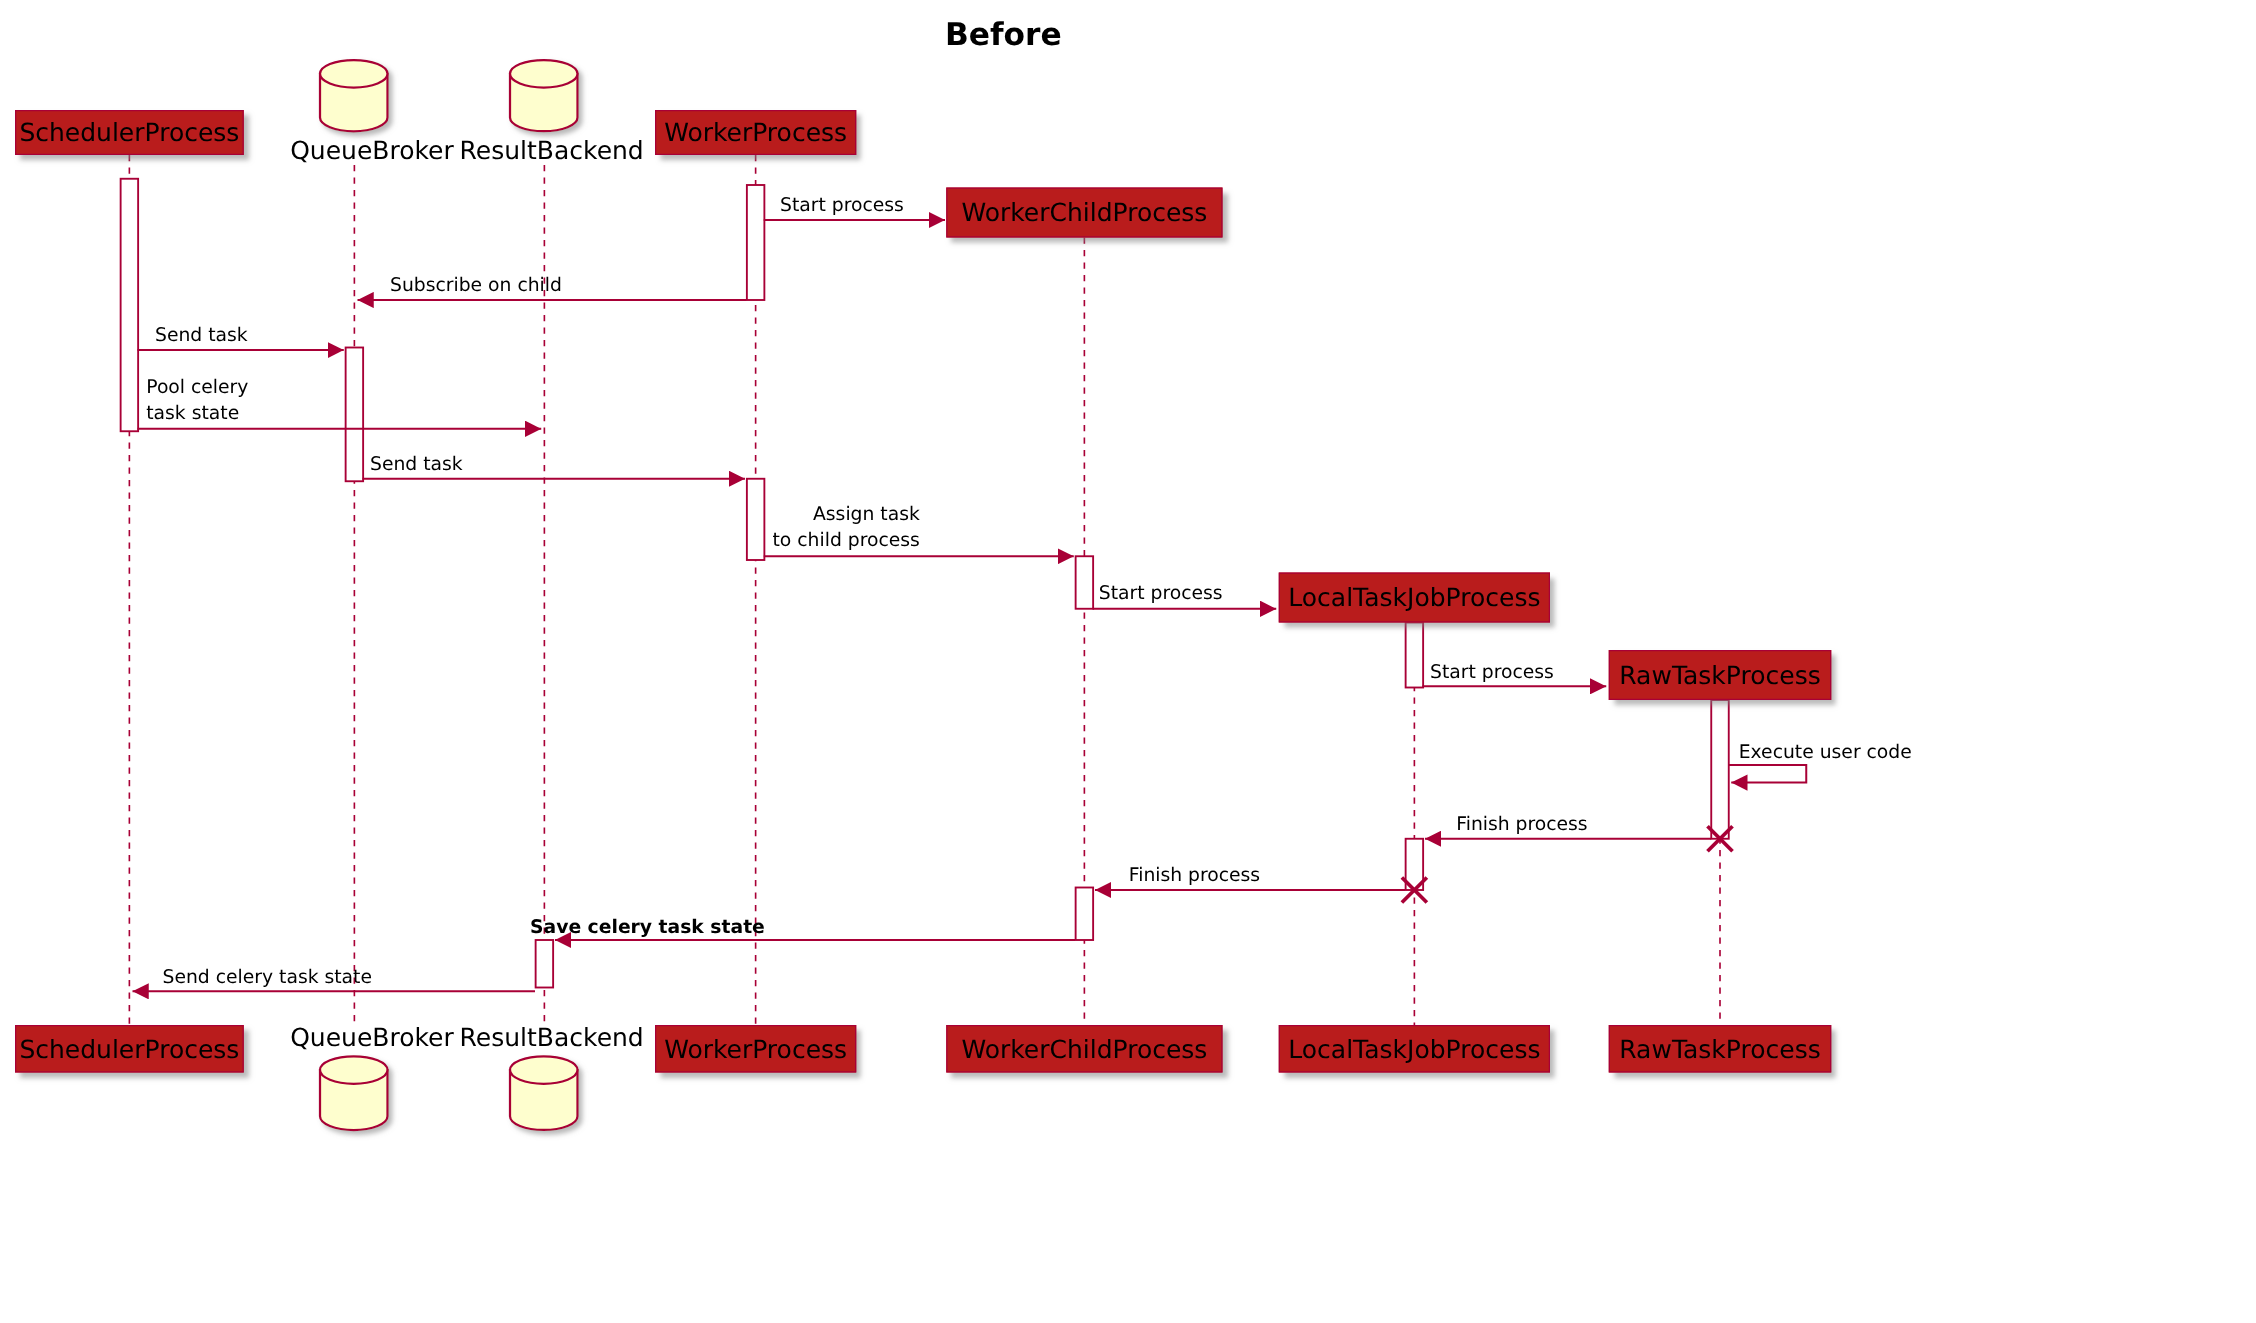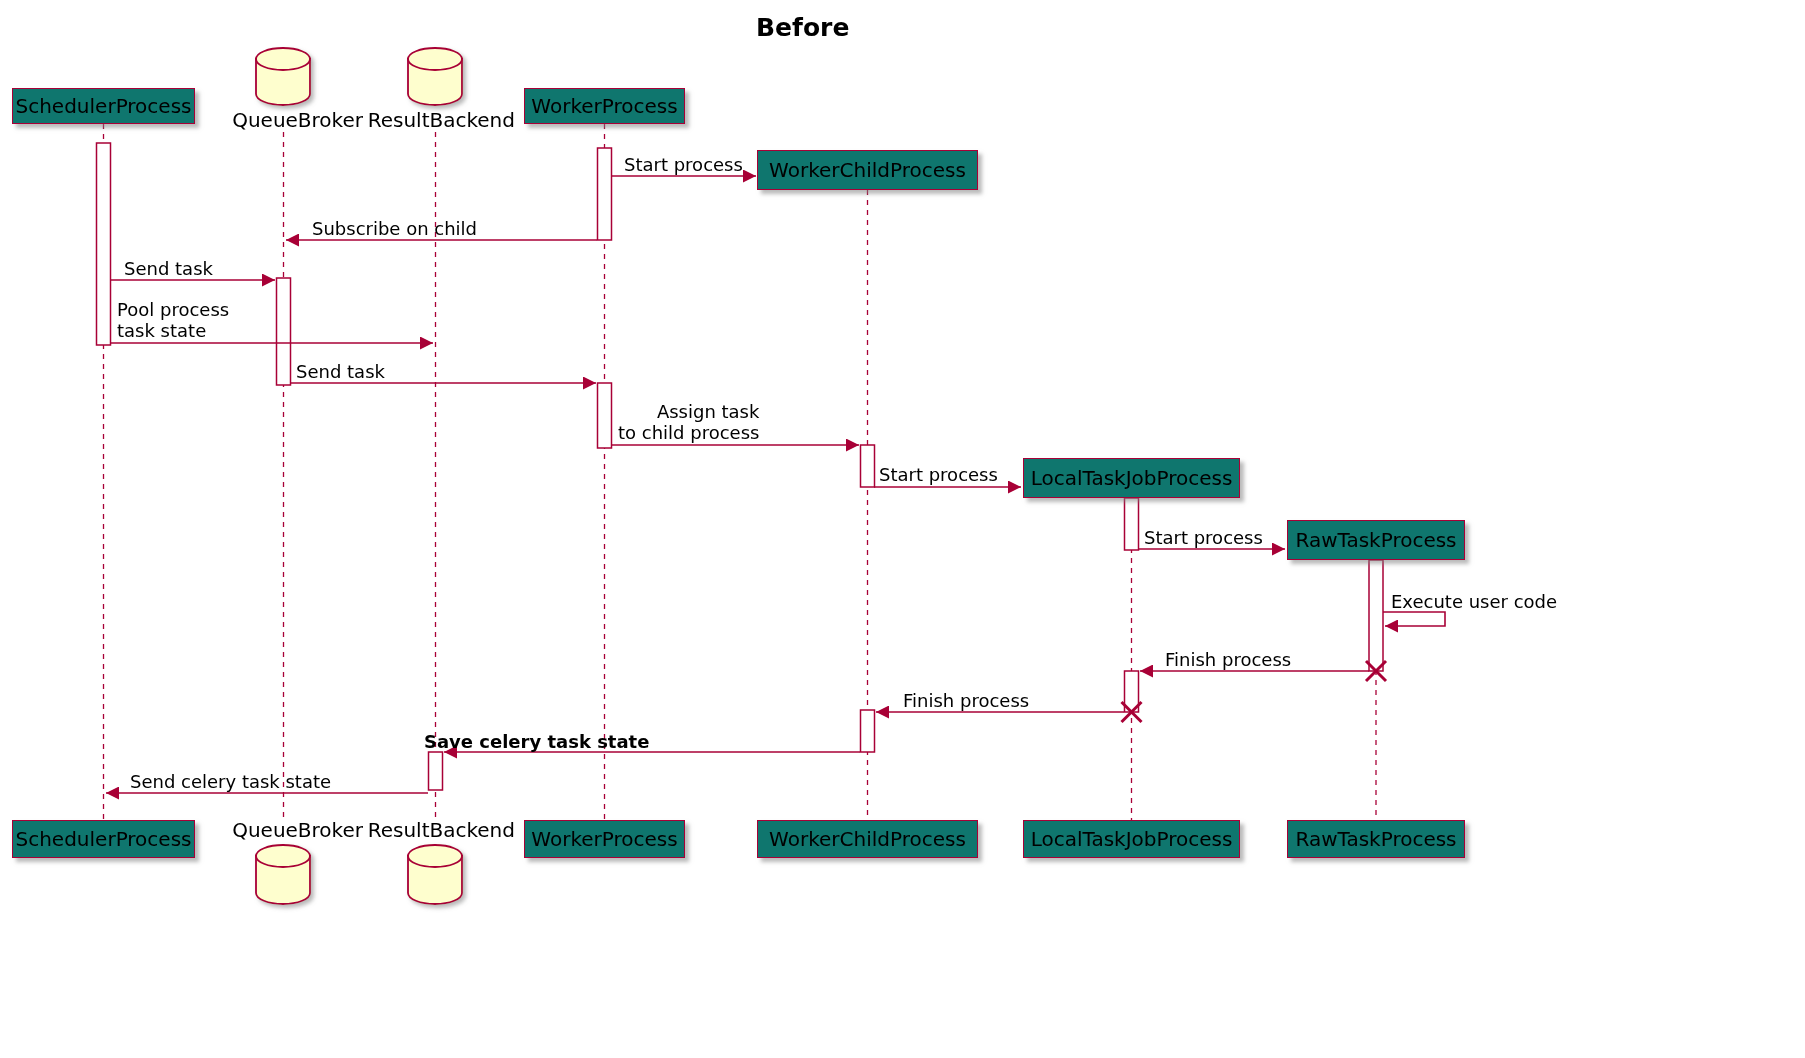--- a/index.html
+++ b/index.html
@@ -6,30 +6,30 @@
   .canvas {
     position:relative; width:1805px; height:1058px;
     font-family:"DejaVu Sans", sans-serif; background:#ffffff; overflow:hidden;
   }
   svg.layer { position:absolute; left:0; top:0; }
   .title {
     position:absolute; left:756px; top:13px;
     font-size:25px; font-weight:bold; color:#000;
   }
   .pbox {
-    position:absolute; background:#0f766e; border:1.8px solid #A80036;
+    position:absolute; background:#b91c1c; border:1.8px solid #A80036;
     box-shadow:4px 4px 4px rgba(130,130,130,0.55);
     display:flex; align-items:center; justify-content:center;
     font-size:20px; color:#000; box-sizing:border-box;
   }
   .plabel {
     position:absolute; font-size:20px; color:#000; text-align:right;
   }
   .msg {
-    position:absolute; font-size:18px; color:#000;
+    position:absolute; font-size:15px; color:#000;
     white-space:pre-line; line-height:21px;
   }
 </style>
 </head>
 <body>
 
 <div class="canvas">
 
   <svg class="layer" width="1805" height="1058" viewBox="0 0 1805 1058">
     <defs>
@@ -105,21 +105,21 @@
   <div class="plabel" style="left:203px; top:108px; width:160px;">QueueBroker</div>
   <div class="plabel" style="left:355px; top:108px; width:160px;">ResultBackend</div>
   <div class="pbox" style="left:524px; top:88px; width:161px; height:36px;">WorkerProcess</div>
   <div class="pbox" style="left:757px; top:150px; width:221px; height:40px;">WorkerChildProcess</div>
   <div class="pbox" style="left:1023px; top:458px; width:217px; height:40px;">LocalTaskJobProcess</div>
   <div class="pbox" style="left:1287px; top:520px; width:178px; height:40px;">RawTaskProcess</div>
 
   <div class="msg" style="left:624px; top:154px;">Start process</div>
   <div class="msg" style="left:312px; top:218px;">Subscribe on child</div>
   <div class="msg" style="left:124px; top:258px;">Send task</div>
-  <div class="msg" style="left:117px; top:299px;">Pool process
+  <div class="msg" style="left:117px; top:299px;">Pool celery
 task state</div>
   <div class="msg" style="left:296px; top:361px;">Send task</div>
   <div class="msg" style="left:618px; top:401px;text-align:right;">Assign task
 to child process</div>
   <div class="msg" style="left:879px; top:464px;">Start process</div>
   <div class="msg" style="left:1144px; top:527px;">Start process</div>
   <div class="msg" style="left:1391px; top:591px;">Execute user code</div>
   <div class="msg" style="left:1165px; top:649px;">Finish process</div>
   <div class="msg" style="left:903px; top:690px;">Finish process</div>
   <div class="msg" style="left:424px; top:731px;font-weight:bold;">Save celery task state</div>

